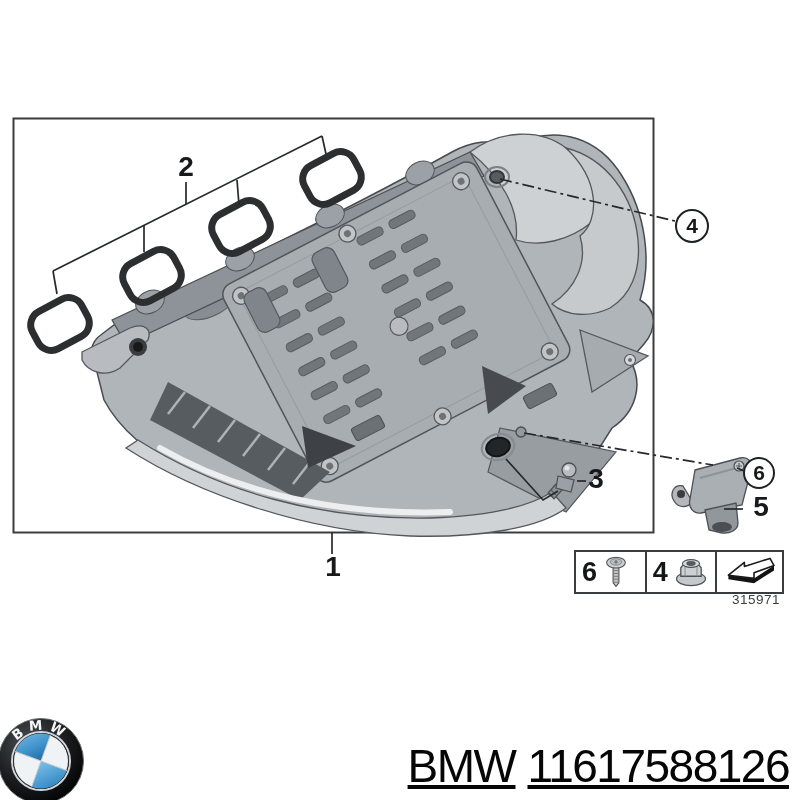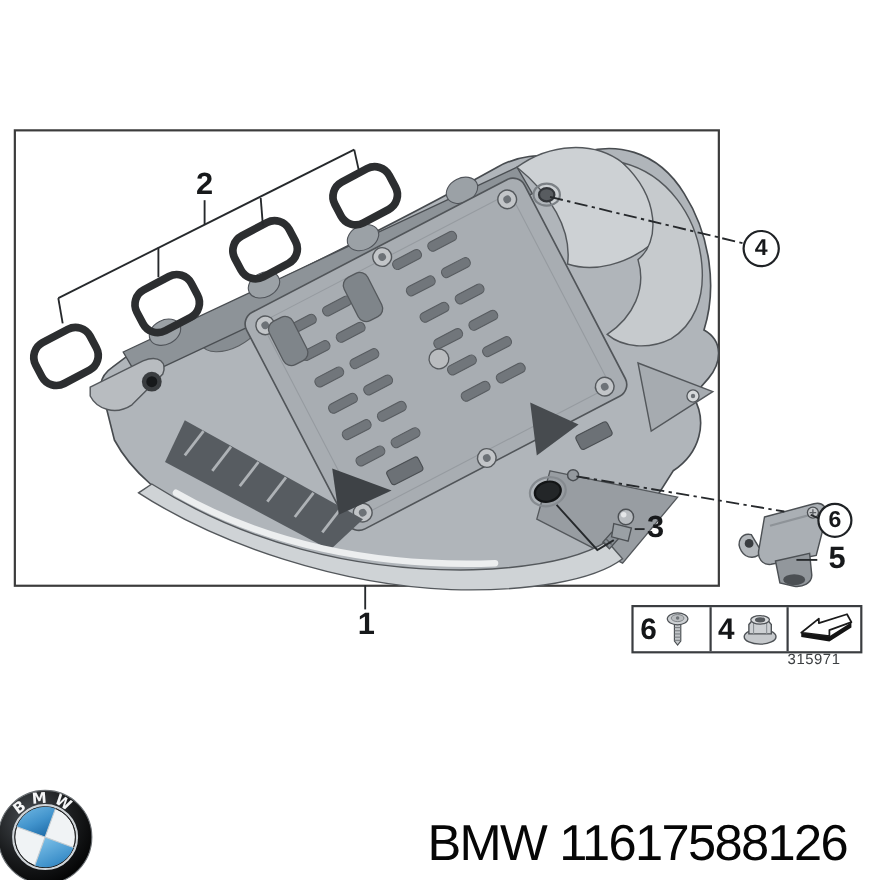--- a/index.html
+++ b/index.html
@@ -16,24 +16,24 @@
   #callout-3{left:581px;top:464px;}
   #callout-5{left:746px;top:492px;}
   .legend-table{position:absolute;left:574px;top:550px;width:210px;height:44px;
                 border:2px solid #3a3d40;display:flex;box-sizing:border-box;background:#fff;}
   .legend-cell{flex:1 1 0;display:flex;align-items:center;justify-content:flex-start;
                padding:2px 2px 2px 6px;box-sizing:border-box;}
   .legend-cell + .legend-cell{border-left:2px solid #3a3d40;}
   .legend-cell.arrow-cell{justify-content:center;padding:2px;}
   .legend-num{font-weight:bold;font-size:27px;color:#141618;line-height:1;}
   .legend-icon{margin-left:6px;}
-  .drawing-number{position:absolute;left:716px;top:592px;width:64px;
+  .drawing-number{position:absolute;left:716px;top:592px;width:64px;text-align:right;
                   font-size:13.5px;color:#3d4043;letter-spacing:0.5px;}
-  .part-title{position:absolute;right:30px;top:739px;font-size:46px;letter-spacing:-1.5px;
-              color:#060606;white-space:nowrap;}
+  .part-title{position:absolute;right:11px;top:739px;font-size:46px;letter-spacing:-1.5px;
+              color:#060606;white-space:nowrap;text-decoration:underline;}
   .part-title .num{margin-left:12px;}
   .logo{position:absolute;left:-3px;top:717px;}
 </style>
 </head>
 <body>
 
 <svg id="art" width="800" height="800" viewBox="0 0 800 800">
   <defs>
     <g id="slot-row" fill="#71767b" stroke="#585c60" stroke-width="1">
       <rect x="0" y="0" width="28" height="9" rx="4"></rect>

